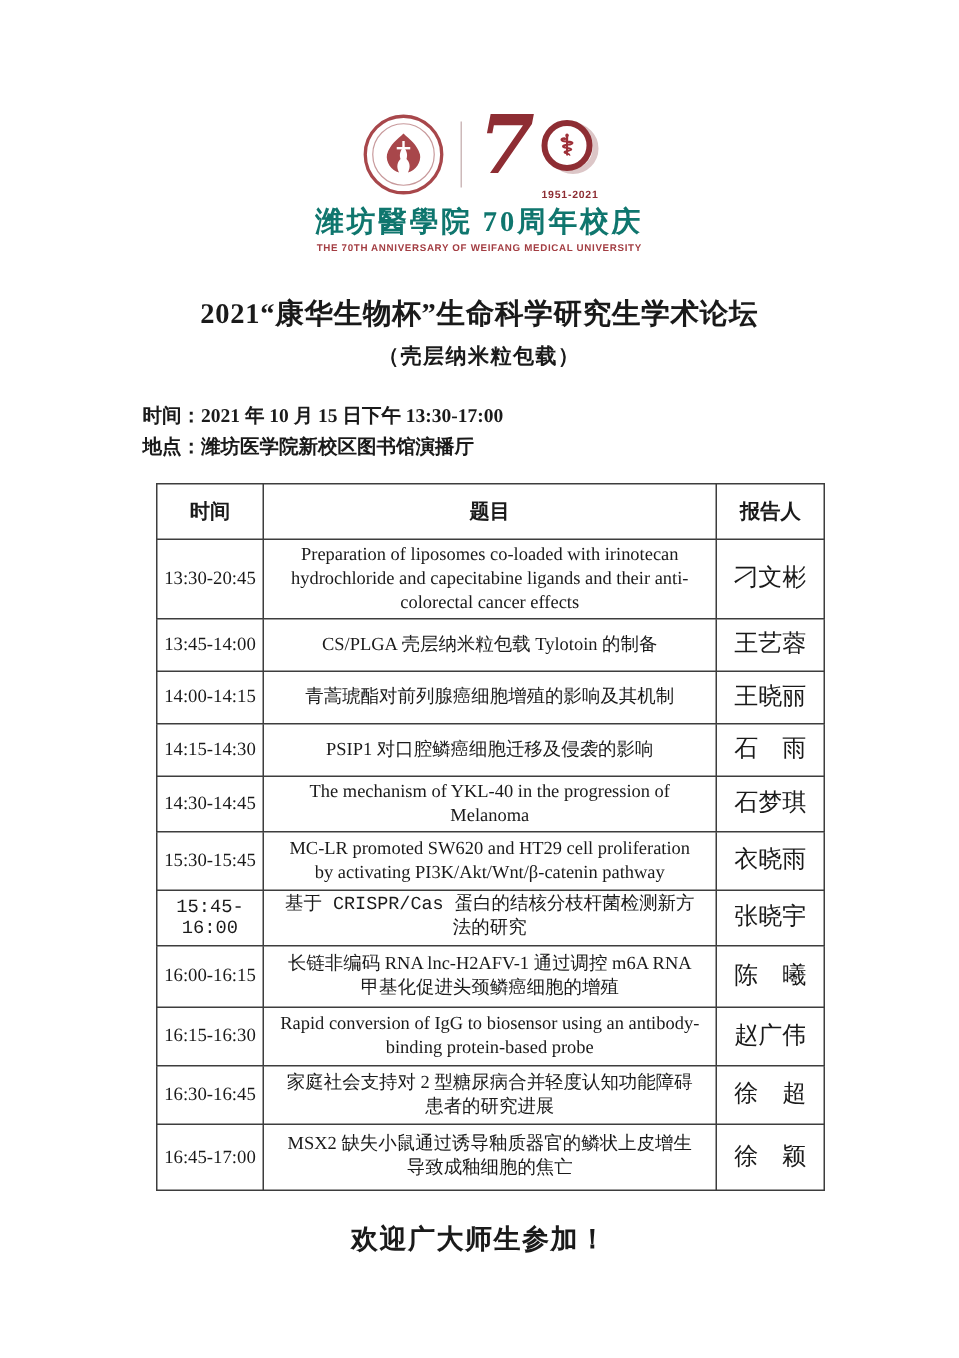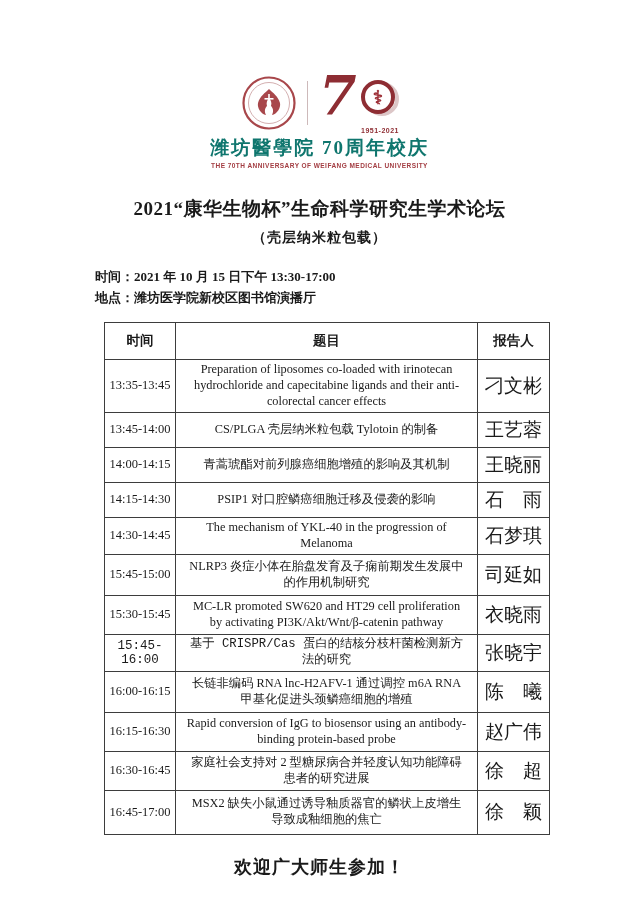--- a/index.html
+++ b/index.html
@@ -36,21 +36,21 @@
 
   
   table.schedule { margin:13px 0 0 104px; width:445px; border-collapse:collapse; table-layout:fixed; }
   .schedule col.c-time { width:71px; }
   .schedule col.c-title { width:302px; }
   .schedule col.c-presenter { width:72px; }
   .schedule th, .schedule td { border:1px solid #3d3d3d; text-align:center; vertical-align:middle; }
   .schedule th { font-size:13.5px; font-weight:bold; height:37px;text-align:center; }
   .schedule td.time { font-size:12.5px; }
   .schedule td.title { font-size:12.3px; line-height:1.3; padding:2px 10px; }
-  .schedule td.presenter { font-size:19px; }
+  .schedule td.presenter { font-size:16px; }
   tr.h50 { height:49px; } tr.h45 { height:44px; } tr.h42 { height:41px; }
   tr.h40 { height:39px; } tr.h35 { height:35px; } tr.h33 { height:33px;font-family:Liberation Mono, monospace; }
 
   
   .footer-note { margin-top:20px; text-align:center; font-size:18px; font-weight:bold; letter-spacing:1px; }
 </style>
 </head>
 <body>
 
 <div class="page">
@@ -92,21 +92,21 @@
         <col class="c-title">
         <col class="c-presenter">
       </colgroup>
     <tbody>
         <tr>
       <th>时间</th>
       <th>题目</th>
       <th>报告人</th>
     </tr>
     <tr class="h50">
-      <td class="time">13:35-13:45</td>
+      <td class="time">13:30-20:45</td>
       <td class="title">Preparation of liposomes co-loaded with irinotecan hydrochloride and capecitabine ligands and their anti-colorectal cancer effects</td>
       <td class="presenter">刁文彬</td>
     </tr>
     <tr class="h35">
       <td class="time">13:45-14:00</td>
       <td class="title">CS/PLGA 壳层纳米粒包载 Tylotoin 的制备</td>
       <td class="presenter">王艺蓉</td>
     </tr>
     <tr class="h35">
       <td class="time">14:00-14:15</td>
@@ -115,25 +115,20 @@
     </tr>
     <tr class="h35">
       <td class="time">14:15-14:30</td>
       <td class="title">PSIP1 对口腔鳞癌细胞迁移及侵袭的影响</td>
       <td class="presenter">石　雨</td>
     </tr>
     <tr class="h35">
       <td class="time">14:30-14:45</td>
       <td class="title">The mechanism of YKL-40 in the progression of Melanoma</td>
       <td class="presenter">石梦琪</td>
-    </tr>
-    <tr class="h42">
-      <td class="time">15:45-15:00</td>
-      <td class="title">NLRP3 炎症小体在胎盘发育及子痫前期发生发展中的作用机制研究</td>
-      <td class="presenter">司延如</td>
     </tr>
     <tr class="h40">
       <td class="time">15:30-15:45</td>
       <td class="title">MC-LR promoted SW620 and HT29 cell proliferation by activating PI3K/Akt/Wnt/β-catenin pathway</td>
       <td class="presenter">衣晓雨</td>
     </tr>
     <tr class="h33">
       <td class="time">15:45-16:00</td>
       <td class="title">基于 CRISPR/Cas 蛋白的结核分枝杆菌检测新方法的研究</td>
       <td class="presenter">张晓宇</td>

